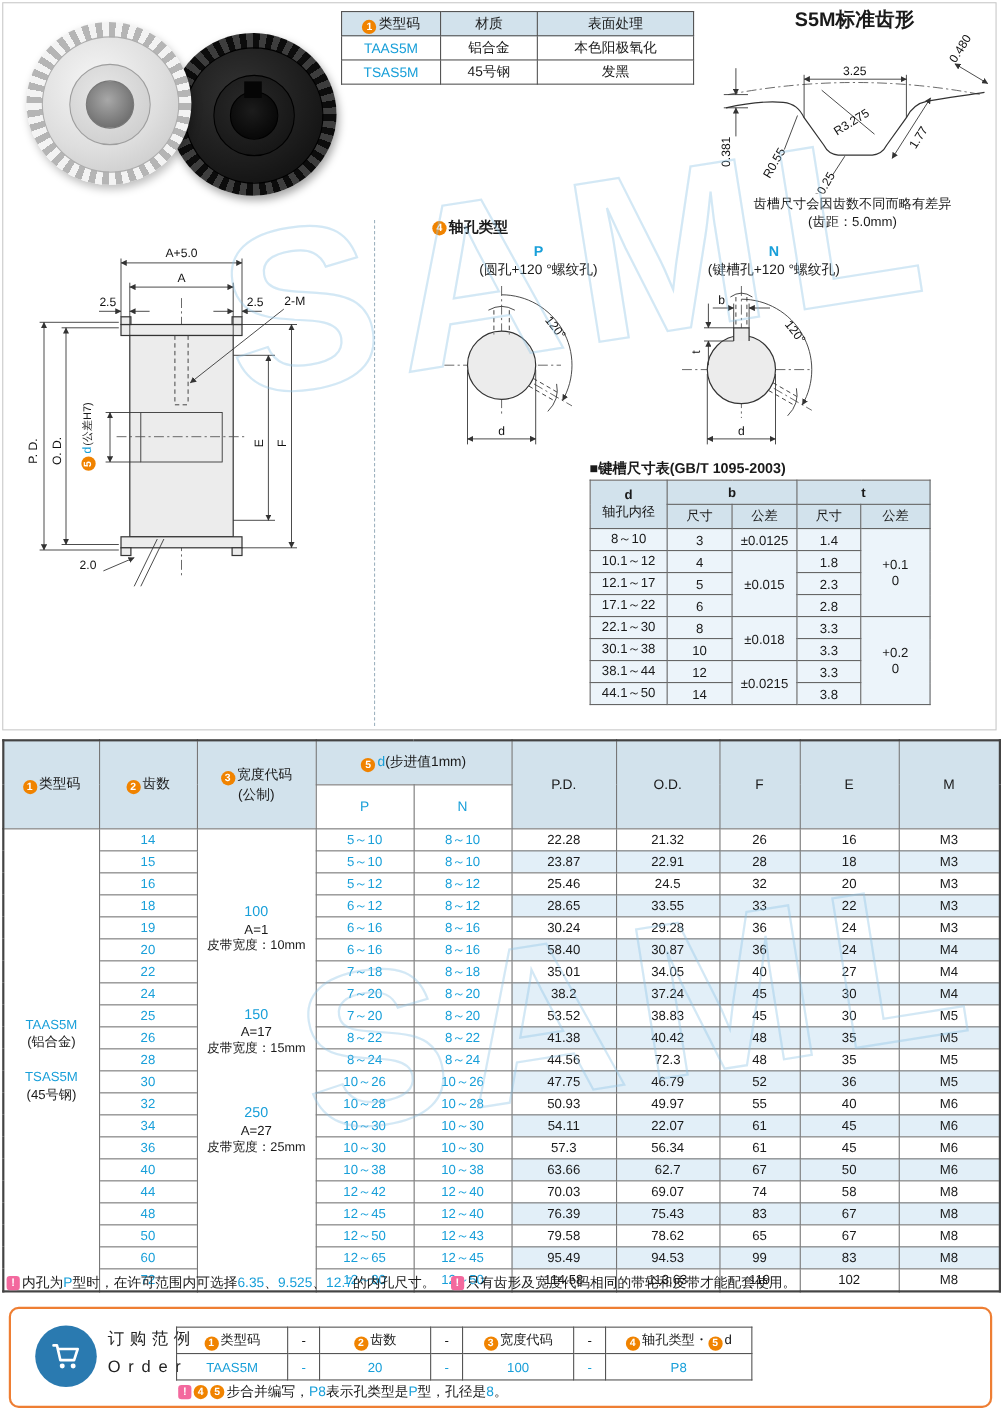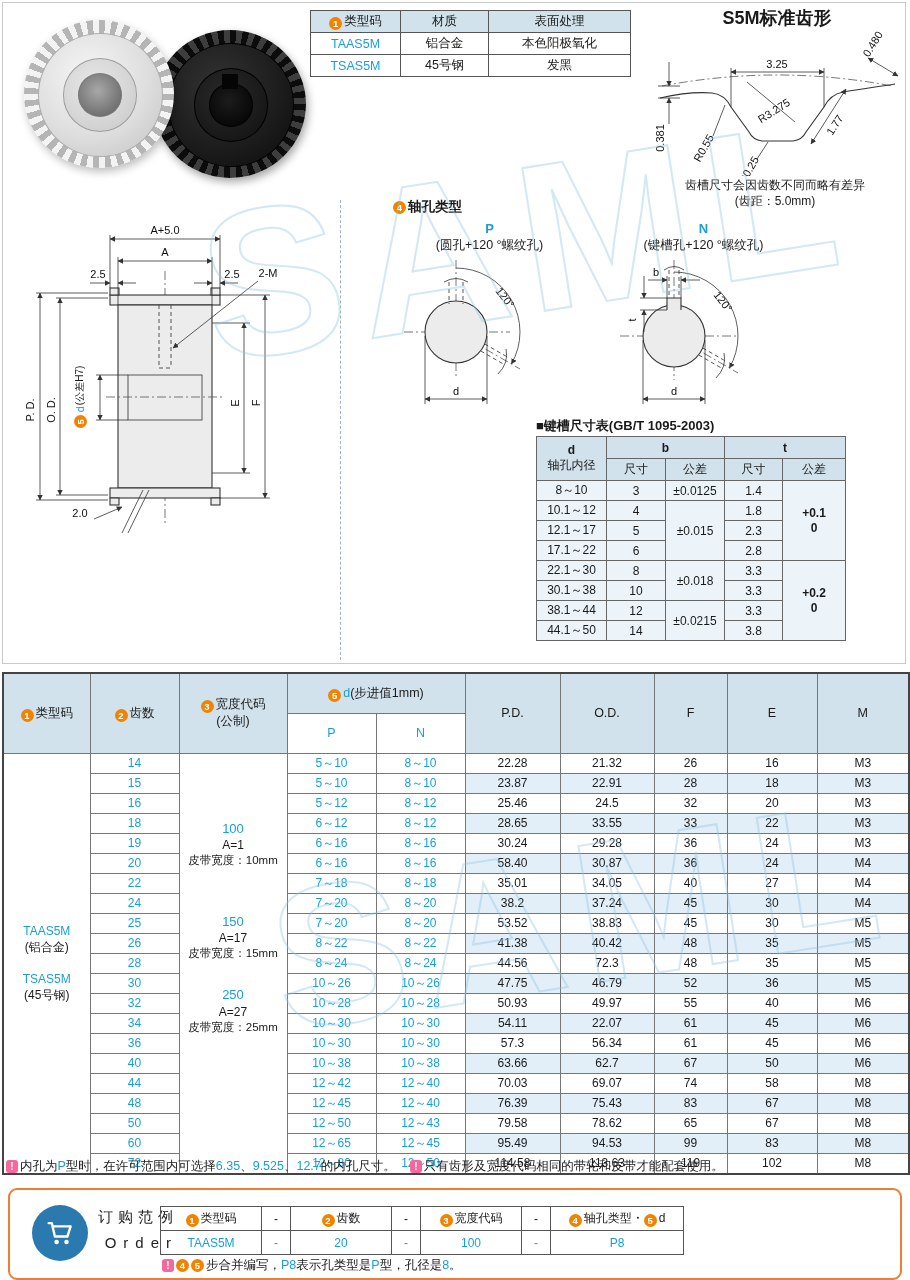--- a/index.html
+++ b/index.html
@@ -57,21 +57,21 @@
   .sh-col{text-align:center;}
   .sh-label{font-size:13px;font-weight:bold;}
   .sh-desc{font-size:12.5px;margin-top:1px;}
   
   .kw-title{left:536px;top:417px;font-size:13px;font-weight:bold;}
   .kw{left:536px;top:436px;}
   .kw table{table-layout:fixed;}
   .kw th,.kw td{border:1px solid #666;font-size:12px;text-align:center;padding:0;}
   .kw th{background:#d2e2ec;font-weight:normal;height:21px;}
   .kw td{background:#ecf4fa;height:19px;}
-  .kw .tol2{white-space:pre-line;line-height:1.25;font-weight:bold;}
+  .kw .tol2{white-space:pre-line;line-height:1.25;}
   
   .mtable{left:2px;top:672px;}
   .mtable table{table-layout:fixed;width:906px;border:2px solid #444;}
   .mtable th,.mtable td{border:1px solid #777;padding:0;text-align:center;font-size:12px;}
   .mtable th{background:#d2e2ec;font-weight:normal;font-size:12.5px;}
   .mtable th.white{background:#fff;}
   .mtable td{height:19px;line-height:19px;}
   .mtable td.alt{background:#e2eff8;margin-left:36px;}
   .type-cell div{line-height:1.35;}
   .wcell{vertical-align:top;}
@@ -80,21 +80,21 @@
   .wcode .belt{font-size:11.5px;}
   
   .fnotes{left:6px;top:1158px;display:flex;gap:14px;font-size:12.5px;align-items:center;}
   .seg-b{color:#189fd9;} .seg-k{color:#1a1a1a;}
   
   .order-box{left:8px;top:1188px;width:890px;height:88px;border:2px solid #ee7e33;border-radius:9px;}
   .cart{position:absolute;left:22px;top:15px;width:56px;height:56px;border-radius:50%;background:#2a7ab0;
         display:flex;align-items:center;justify-content:center;}
   .order-titles{position:absolute;left:88px;top:18px;font-size:15px;color:#222;}
   .order-titles .cn{letter-spacing:5px;}
-  .order-titles .en{letter-spacing:7px;margin-top:7px;text-align:right;}
+  .order-titles .en{letter-spacing:7px;margin-top:7px;}
   .otable{position:absolute;left:150px;top:16px;}
   .otable th,.otable td{border:1px solid #555;height:23px;padding:0 4px;text-align:center;font-size:12px;font-weight:normal;}
   .onote{position:absolute;left:152px;top:67px;font-size:12.5px;display:flex;align-items:center;}
 </style>
 </head>
 <body>
 
 <div class="abs top-frame"></div>
 <div class="abs v-dash"></div>
 
@@ -421,21 +421,21 @@
             <div class="wcode" style="margin-top: 66px;">
               <div class="code">100</div>
               <div>A=1</div>
               <div class="belt">皮带宽度：10mm</div>
             </div>
             <div class="wcode" style="margin-top: 44px;">
               <div class="code">150</div>
               <div>A=17</div>
               <div class="belt">皮带宽度：15mm</div>
             </div>
-            <div class="wcode" style="margin-top: 24px;">
+            <div class="wcode" style="margin-top: 40px;">
               <div class="code">250</div>
               <div>A=27</div>
               <div class="belt">皮带宽度：25mm</div>
             </div>
           </td>
           <td class="blue">5～10</td>
           <td class="blue">8～10</td>
           <td>22.28</td>
           <td>21.32</td>
           <td>26</td>

